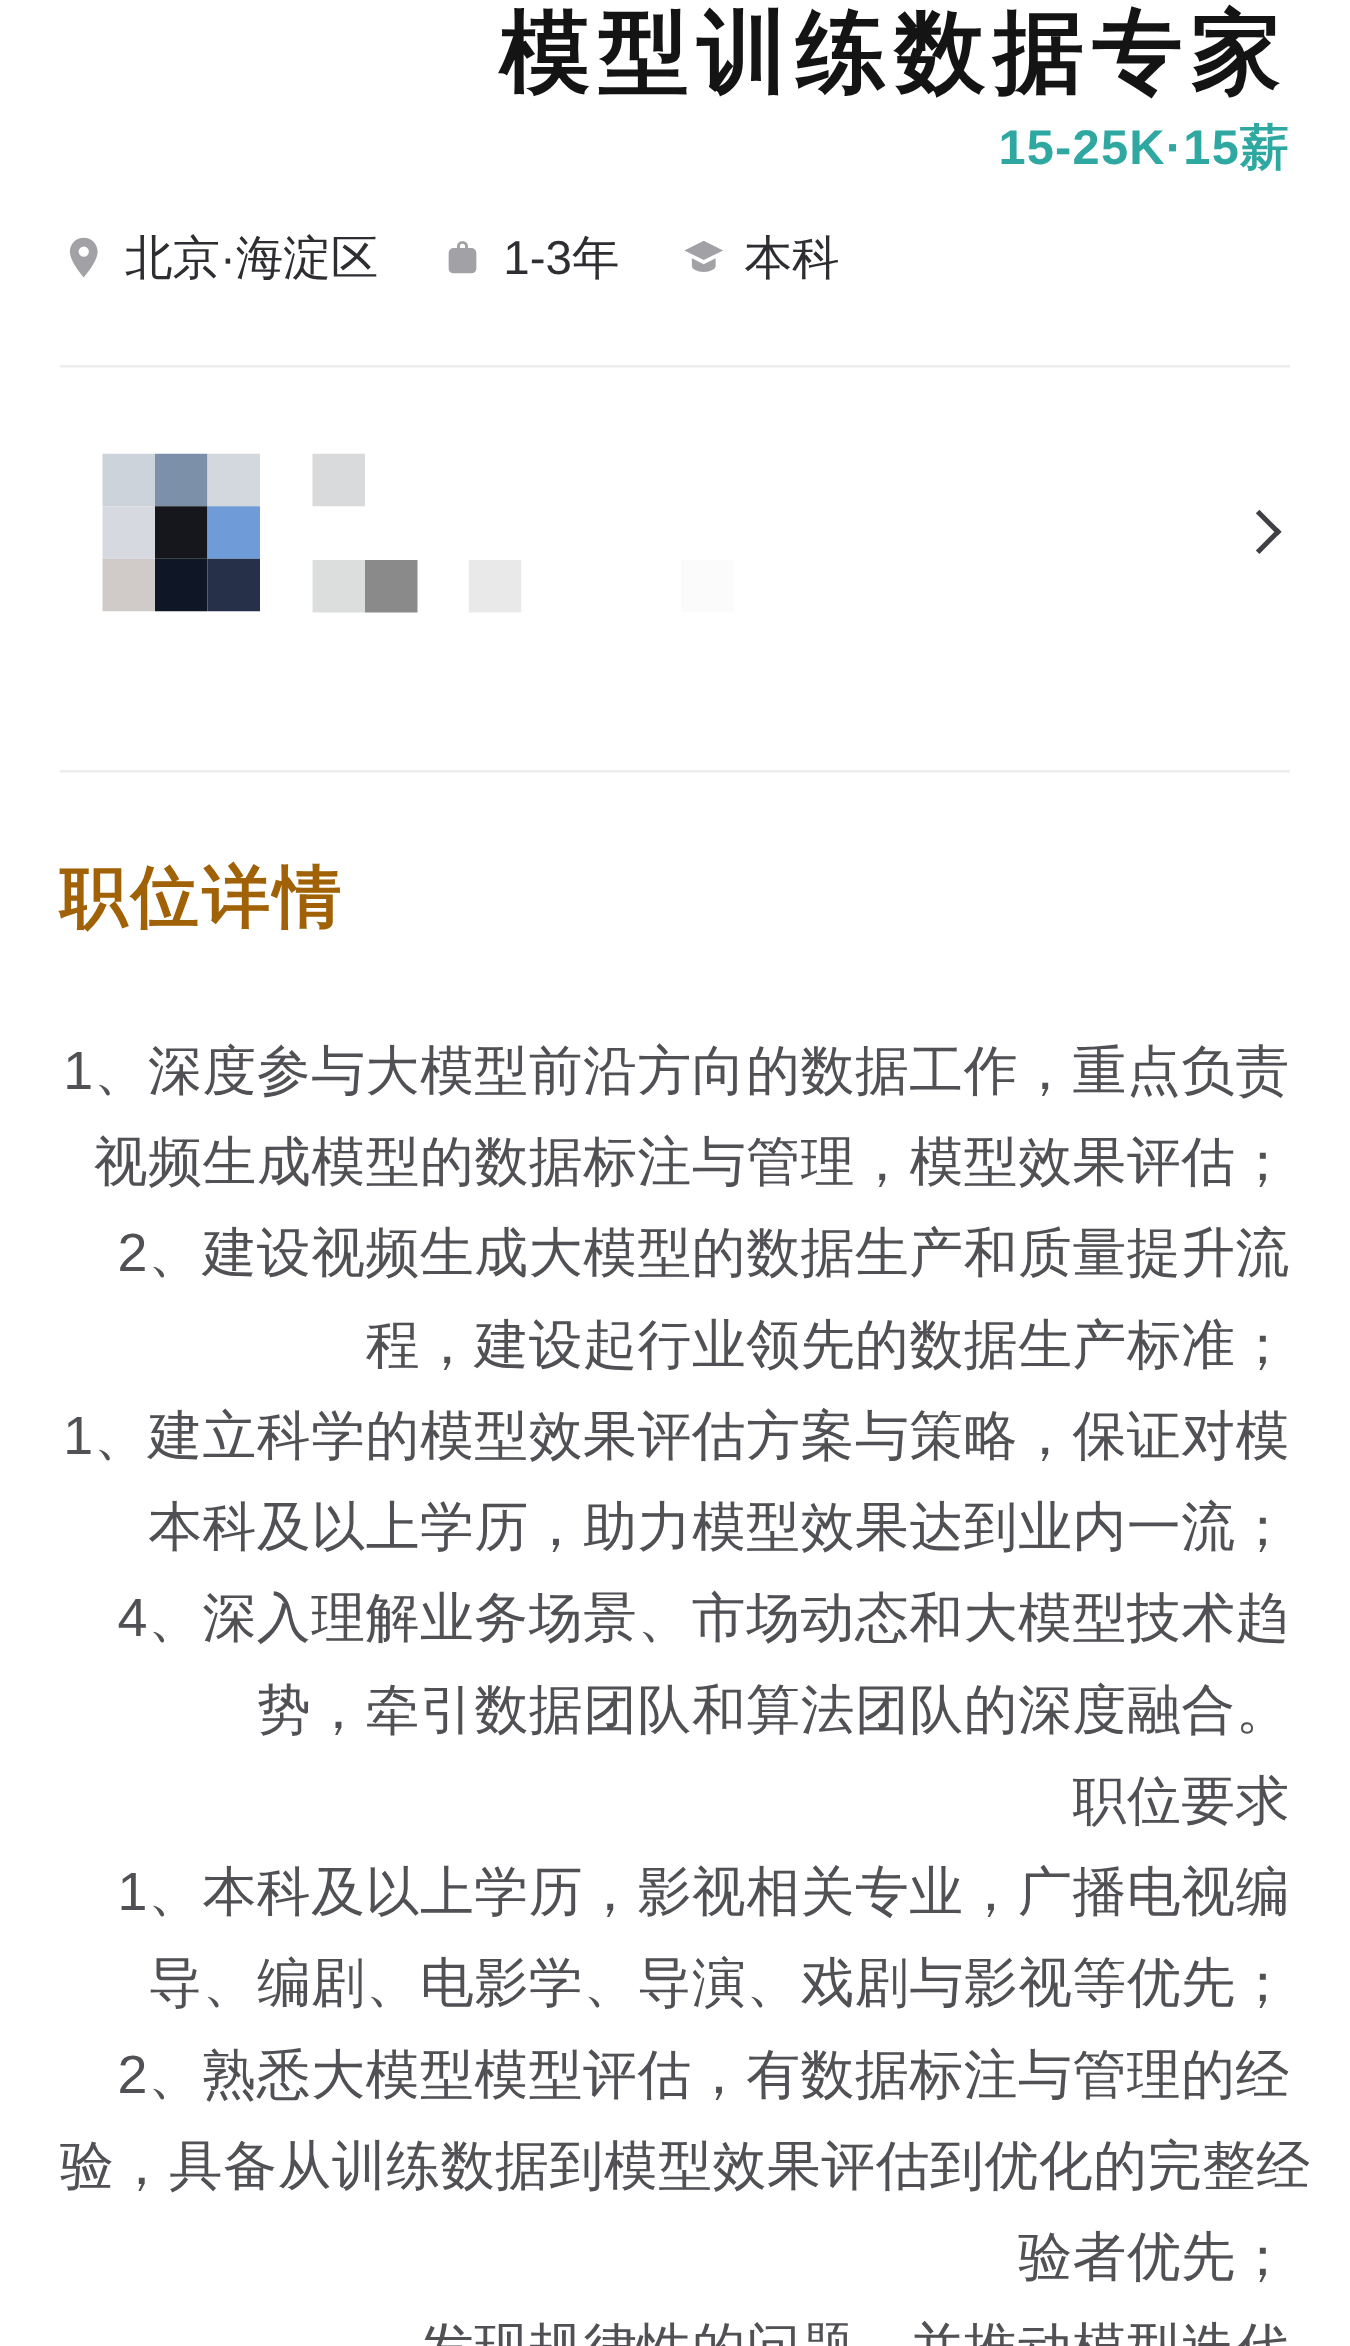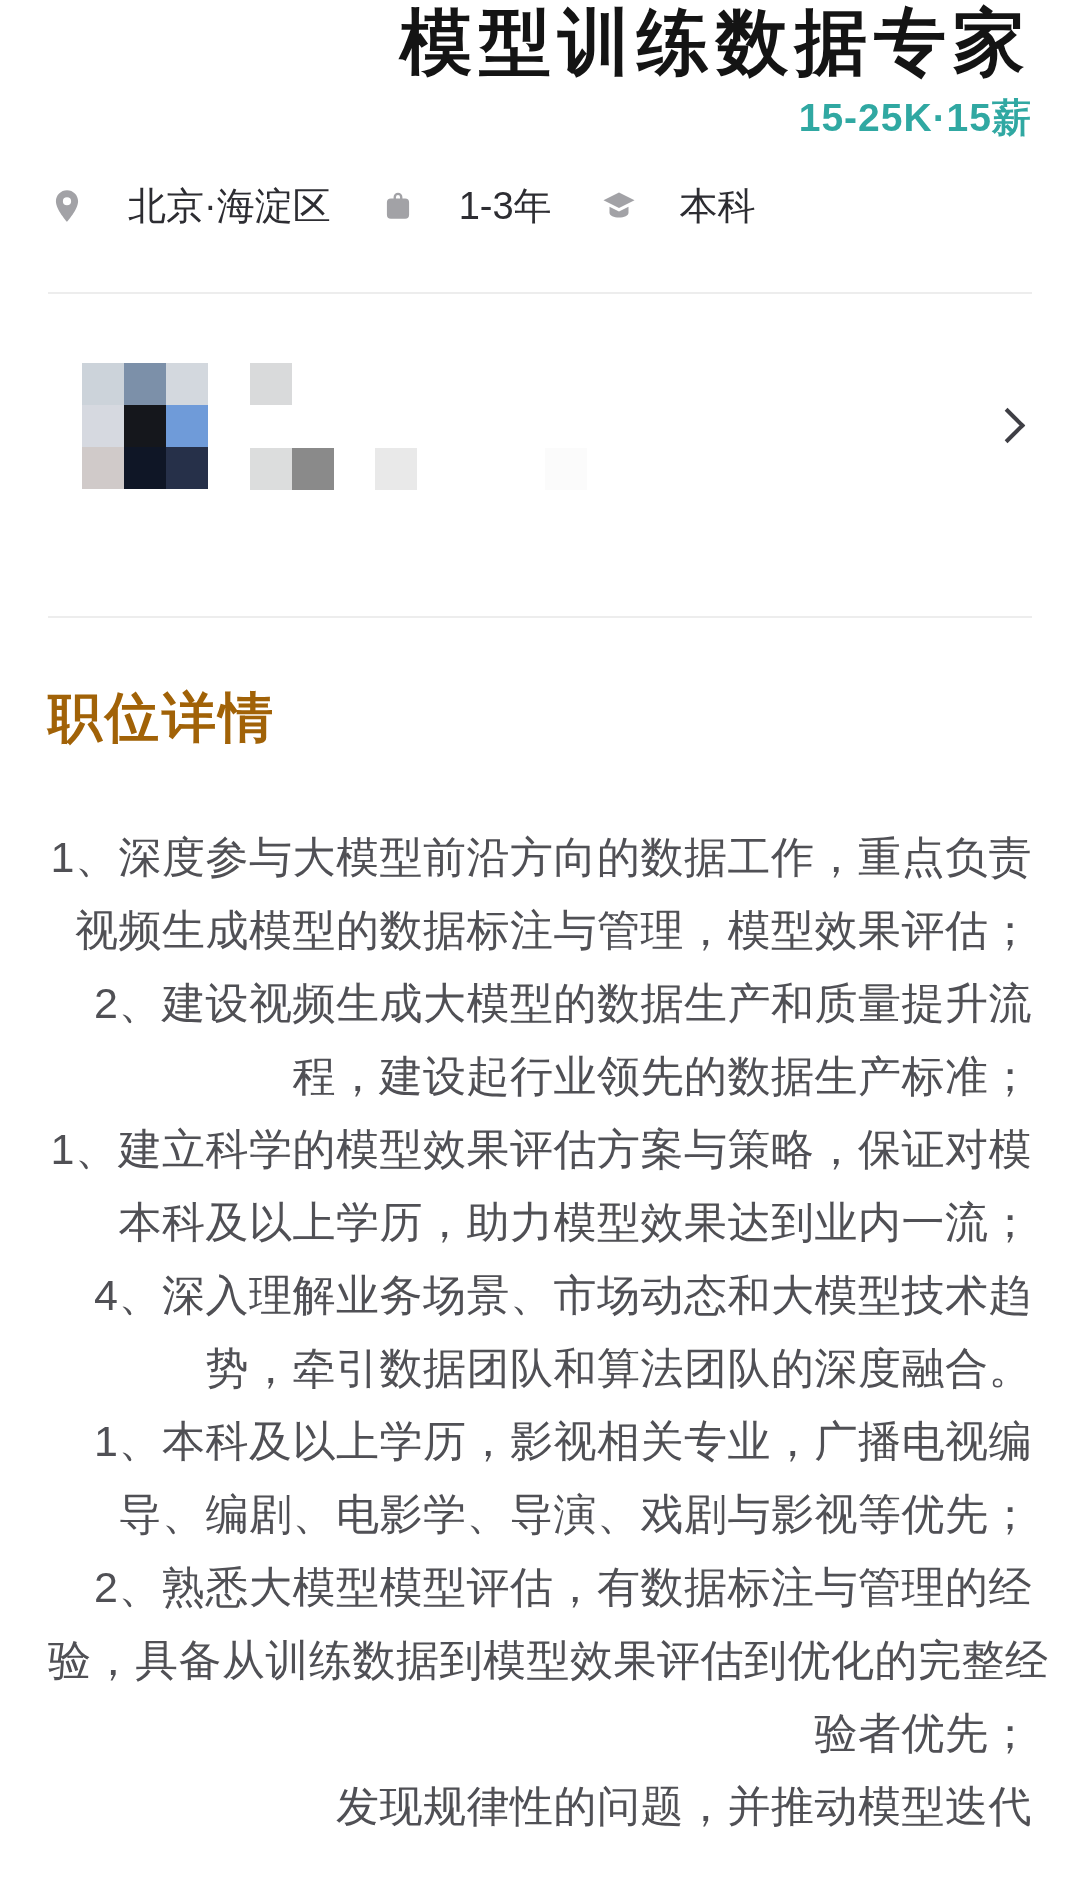--- a/index.html
+++ b/index.html
@@ -36,21 +36,21 @@
     white-space: nowrap;
     padding-top: 6px;
   }
   .meta-row {
     display: flex;
     align-items: center;
     margin-top: 36px;
     color: #2d2d32;
     font-size: 38px;
   }
-  .meta-item { display: flex; align-items: center; gap: 28px; }
+  .meta-item { display: flex; align-items: center; }
   .meta-item + .meta-item { margin-left: 48px; }
   .meta-icon { width: 38px; height: 38px; margin-right: 14px; flex: none; display: inline-flex; }
   .meta-icon svg { width: 100%; height: 100%; fill: #a2a2a6; }
 
   .divider {
     height: 2px;
     background: #ededed;
     margin-top: 60px;
   }
 
@@ -179,20 +179,21 @@
 
   <div class="job-desc">
     <div class="desc-line">1、深度参与大模型前沿方向的数据工作，重点负责</div>
     <div class="desc-line">视频生成模型的数据标注与管理，模型效果评估；</div>
     <div class="desc-line">2、建设视频生成大模型的数据生产和质量提升流</div>
     <div class="desc-line">程，建设起行业领先的数据生产标准；</div>
     <div class="desc-line">1、建立科学的模型效果评估方案与策略，保证对模</div>
     <div class="desc-line">本科及以上学历，助力模型效果达到业内一流；</div>
     <div class="desc-line">4、深入理解业务场景、市场动态和大模型技术趋</div>
     <div class="desc-line">势，牵引数据团队和算法团队的深度融合。</div>
+    <div class="desc-line">职位要求</div>
     <div class="desc-line">1、本科及以上学历，影视相关专业，广播电视编</div>
     <div class="desc-line">导、编剧、电影学、导演、戏剧与影视等优先；</div>
     <div class="desc-line">2、熟悉大模型模型评估，有数据标注与管理的经</div>
     <div class="desc-line">验，具备从训练数据到模型效果评估到优化的完整经</div>
     <div class="desc-line">验者优先；</div>
     <div class="desc-line">发现规律性的问题，并推动模型迭代</div>
   </div>
 
 </div>
 

